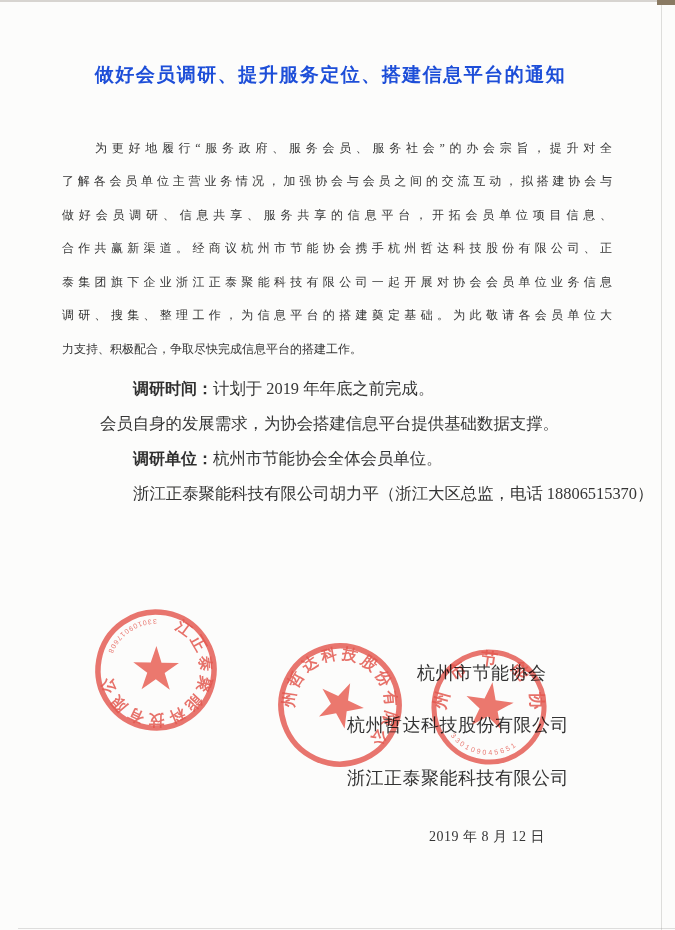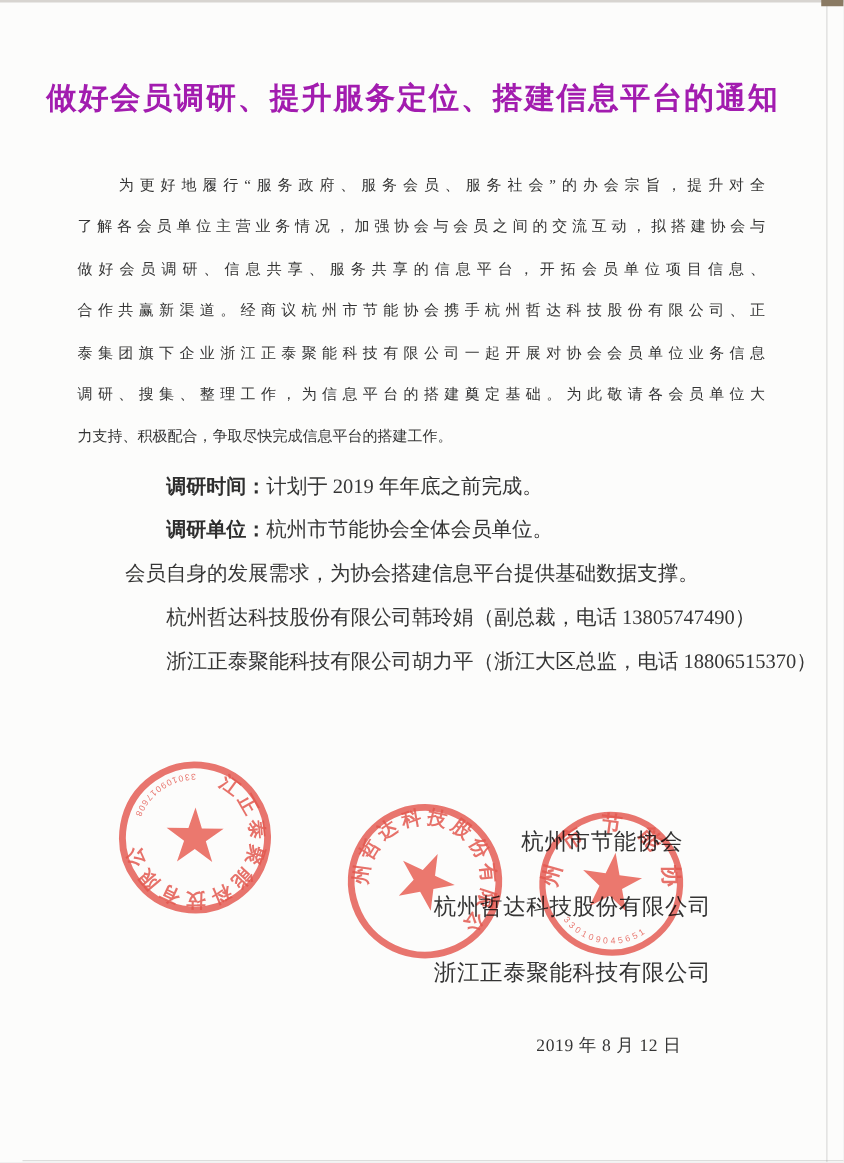--- a/index.html
+++ b/index.html
@@ -11,21 +11,21 @@
   }
   
   .edge-top{position:absolute;left:0;top:0;right:0;height:2px;background:rgba(170,164,155,.45);}
   .edge-right{position:absolute;left:661px;top:0;width:1px;height:930px;background:rgba(140,140,138,.28);}
   .edge-bottom{position:absolute;left:18px;right:0;top:928px;height:1px;background:rgba(150,150,148,.30);}
   .corner-mark{position:absolute;right:0;top:0;width:18px;height:5px;background:#8a7a63;}
   
   .title{
     position:absolute;left:0;right:14px;top:62px;text-align:center;
     font-family:"Liberation Serif","DejaVu Serif",serif;font-weight:bold;
-    font-size:24px;letter-spacing:1.5px;color:#a21caf;
+    font-size:19px;letter-spacing:1.5px;color:#1d4ed8;
   }
   
   .para{position:absolute;left:62px;right:63px;top:132px;}
   .para .line{height:33.45px;line-height:33.45px;font-size:12px;white-space:nowrap;overflow:visible;}
   .items{position:absolute;left:62px;right:63px;top:371px;}
   .items .line{height:35px;line-height:35px;font-size:16.4px;white-space:nowrap;overflow:visible;margin-left:38px;}
   .indent{padding-left:33px;}
   .fill{white-space:normal;text-align:justify;text-align-last:justify;overflow:hidden;}
   .runin{font-family:"Liberation Sans","DejaVu Sans",sans-serif;font-weight:bold;font-size:16px;color:#2e2e2e;}
   
@@ -64,27 +64,26 @@
     <div class="line fill">合作共赢新渠道。经商议杭州市节能协会携手杭州哲达科技股份有限公司、正</div>
     <div class="line fill">泰集团旗下企业浙江正泰聚能科技有限公司一起开展对协会会员单位业务信息</div>
     <div class="line fill">调研、搜集、整理工作，为信息平台的搭建奠定基础。为此敬请各会员单位大</div>
     <div class="line">力支持、积极配合，争取尽快完成信息平台的搭建工作。</div>
   </div>
 
   <div class="items">
     <div class="line indent">
       <span class="runin">调研时间：</span><span>计划于 2019 年年底之前完成。</span>
     </div>
+    <div class="line">
+      <span>会员自身的发展需求，为协会搭建信息平台提供基础数据支撑。</span>
+    </div>
     <div class="line indent">
       <span class="runin">调研单位：</span><span>杭州市节能协会全体会员单位。</span>
     </div>
-    <div class="line">
-      <span>会员自身的发展需求，为协会搭建信息平台提供基础数据支撑。</span>
-    </div>
-    <div class="line indent">杭州哲达科技股份有限公司韩玲娟（副总裁，电话 13805747490）</div>
     <div class="line indent">浙江正泰聚能科技有限公司胡力平（浙江大区总监，电话 18806515370）</div>
   </div>
 
   <div class="sig sig1">杭州市节能协会</div>
   <div class="sig sig2">杭州哲达科技股份有限公司</div>
   <div class="sig sig3">浙江正泰聚能科技有限公司</div>
   <div class="date">2019 年 8 月 12 日</div>
 
   <svg class="stamp stamp-a" width="160" height="160" viewBox="0 0 160 160">
     <g transform="translate(80,80) rotate(145)">

